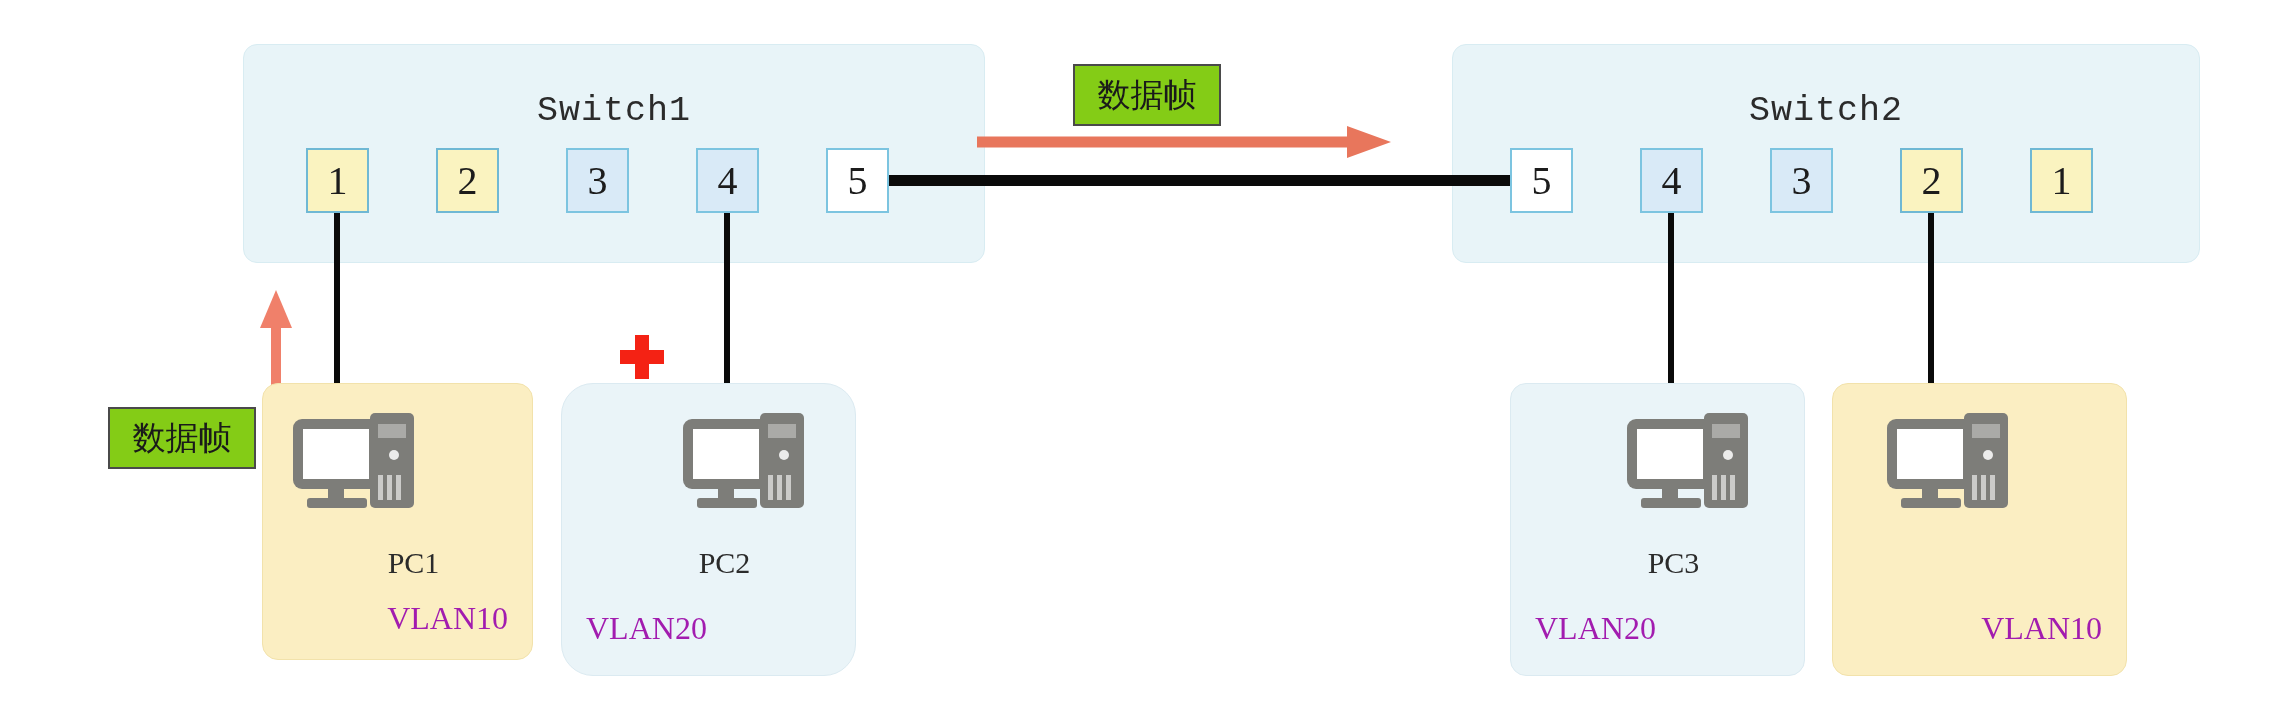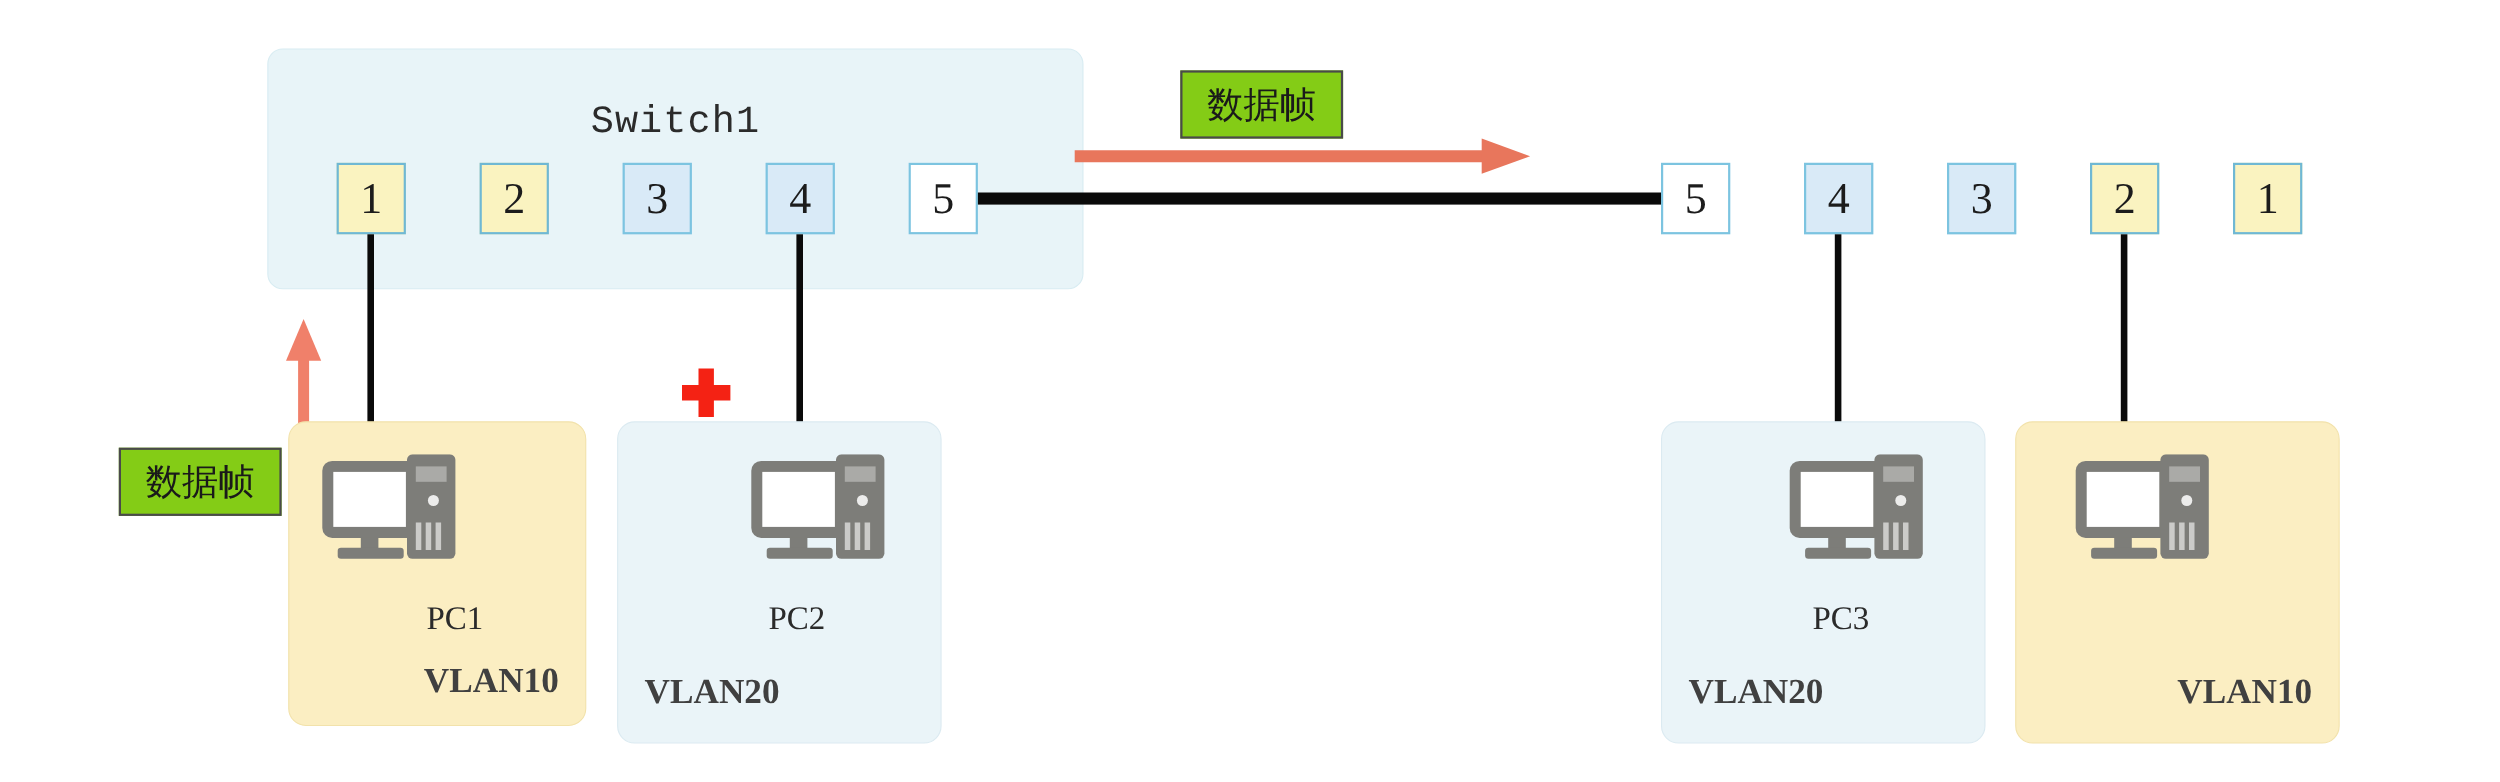--- a/index.html
+++ b/index.html
@@ -87,22 +87,22 @@
     width: 100%;
     text-align: center;
     font-family: "Liberation Serif", "DejaVu Serif", serif;
     font-size: 30px;
     color: #2b2b2b;
   }
   .vlan-label {
     position: absolute;
     font-family: "Liberation Serif", "DejaVu Serif", serif;
     font-size: 32px;
-    font-weight: bold;
-    color: #404040;
+    font-weight: normal;
+    color: #a21caf;
     white-space: nowrap;
   }
 
   
   .pc-icon { position: absolute; }
 
   
   .callout {
     position: absolute;
     background: #84cc16;
@@ -141,20 +141,23 @@
   <div class="port vlan20" style="left:566px; top:148px;">
     <span>3</span>
   </div>
   <div class="port vlan20" style="left:696px; top:148px;">
     <span>4</span>
   </div>
   <div class="port trunk" style="left:826px; top:148px;">
     <span>5</span>
   </div>
 
+  <div class="switch-panel" id="switch2-panel" style="left:1452px; top:44px; width:748px; height:219px;">
+    <div class="switch-title" style="top:46px;">Switch2</div>
+  </div>
 
   <div class="port trunk" style="left:1510px; top:148px;">
     <span>5</span>
   </div>
   <div class="port vlan20" style="left:1640px; top:148px;">
     <span>4</span>
   </div>
   <div class="port vlan20" style="left:1770px; top:148px;">
     <span>3</span>
   </div>
@@ -207,21 +210,21 @@
     <rect x="38" y="76" width="16" height="11" fill="#7d7d79"></rect>
     <rect x="17" y="85" width="60" height="10" rx="3" fill="#7d7d79"></rect>
     <rect x="80" y="0" width="44" height="95" rx="5" fill="#7d7d79"></rect>
     <rect x="88" y="11" width="28" height="14" fill="#ffffff" opacity="0.35"></rect>
     <circle cx="104" cy="42" r="5" fill="#ffffff" opacity="0.85"></circle>
     <rect x="88" y="62" width="5" height="25" fill="#ffffff" opacity="0.6"></rect>
     <rect x="97" y="62" width="5" height="25" fill="#ffffff" opacity="0.6"></rect>
     <rect x="106" y="62" width="5" height="25" fill="#ffffff" opacity="0.6"></rect>
   </svg>
 
-  <div class="pc-box vlan20" style="left:561px; top:383px; width:295px; height:293px;">
+  <div class="pc-box vlan20" style="left:561px; top:383px; width:295px; height:293px;border-radius:32px;">
     <div class="pc-label" style="top:162px;">PC2</div>
     <div class="vlan-label" style="left:24px; bottom:28px;">VLAN20</div>
   </div>
   <svg class="pc-icon" style="left:680px; top:413px; width:130px; height:100px;" viewBox="0 0 130 100">
     <rect x="3" y="6" width="86" height="70" rx="9" fill="#7d7d79"></rect>
     <rect x="13" y="16" width="66" height="50" fill="#ffffff"></rect>
     <rect x="38" y="76" width="16" height="11" fill="#7d7d79"></rect>
     <rect x="17" y="85" width="60" height="10" rx="3" fill="#7d7d79"></rect>
     <rect x="80" y="0" width="44" height="95" rx="5" fill="#7d7d79"></rect>
     <rect x="88" y="11" width="28" height="14" fill="#ffffff" opacity="0.35"></rect>

